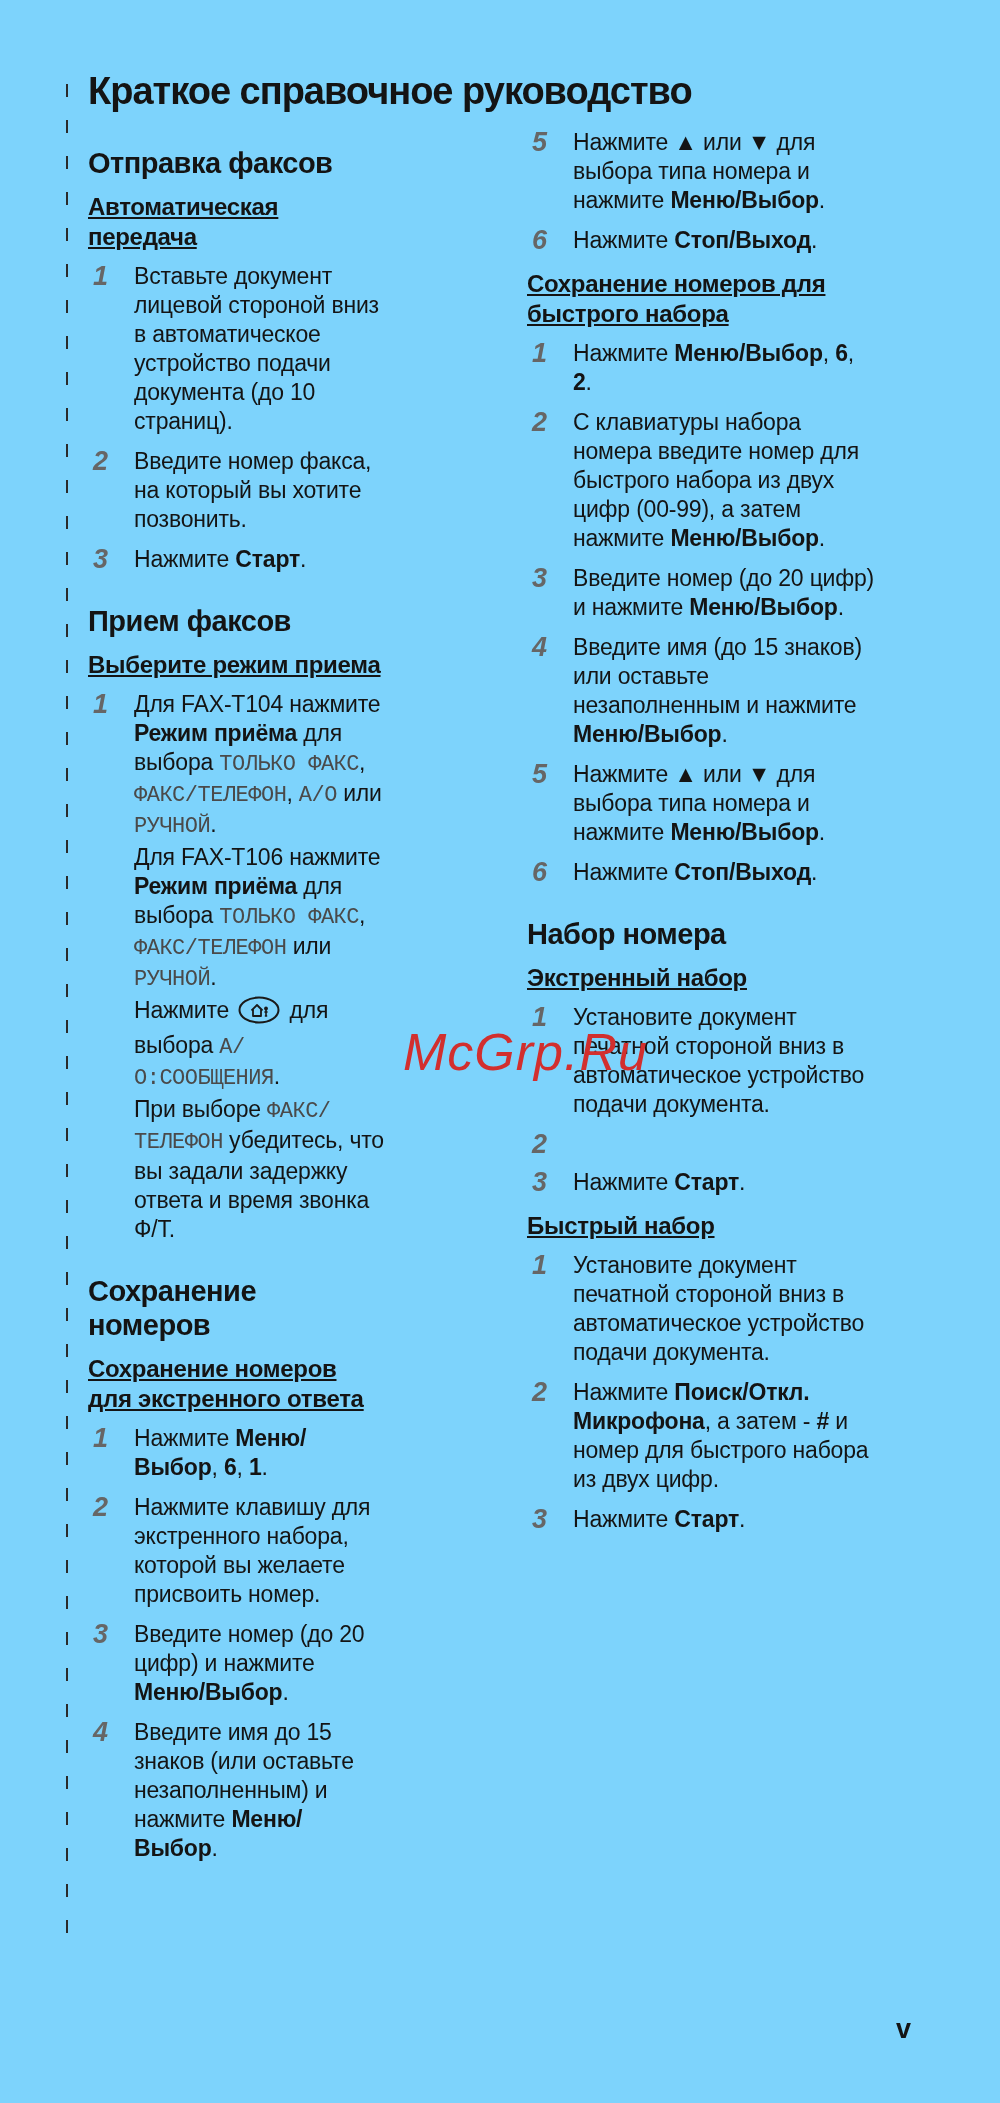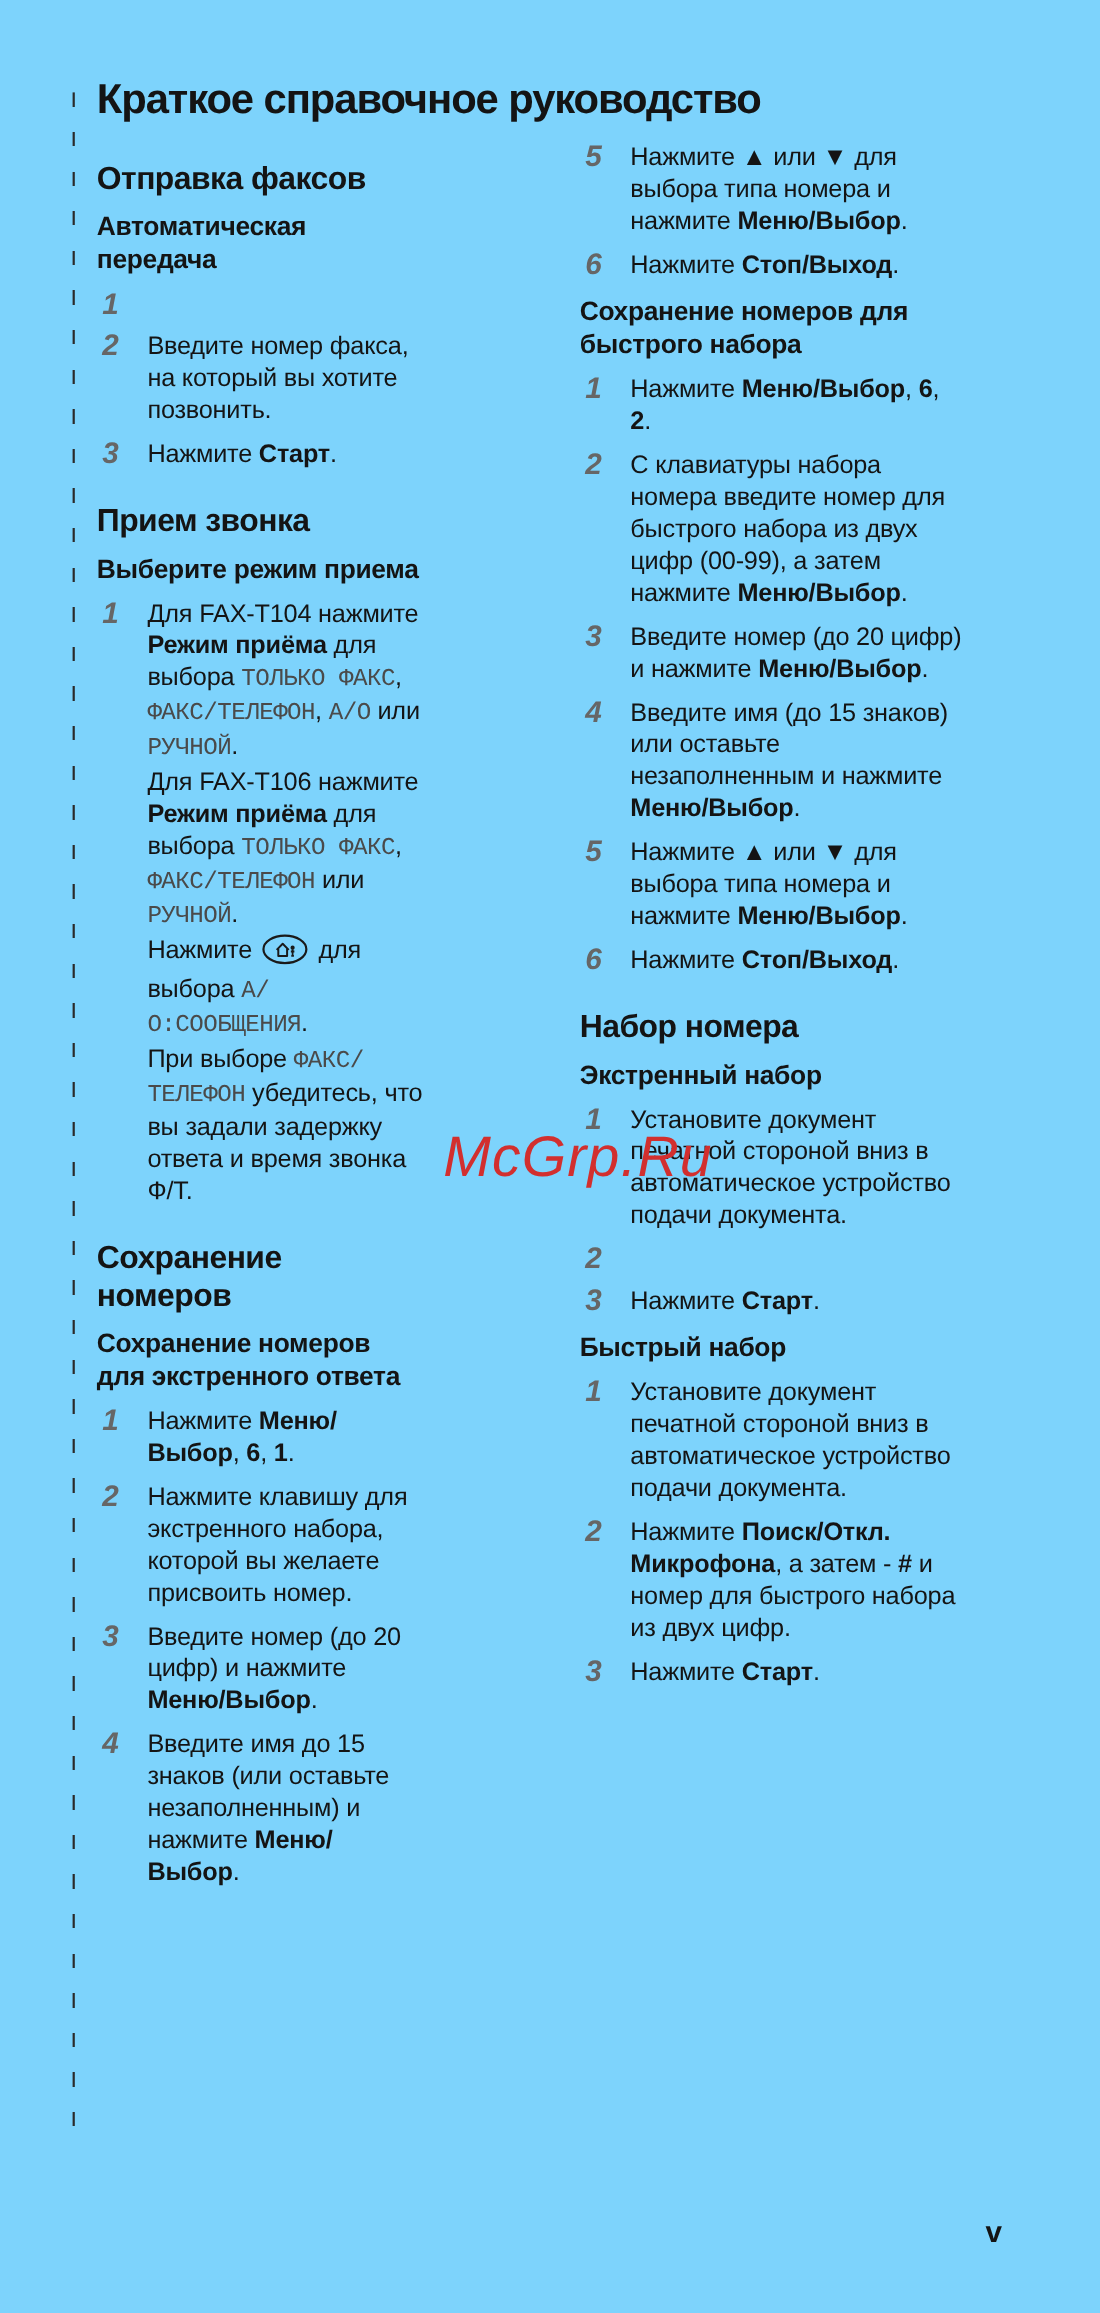--- a/index.html
+++ b/index.html
@@ -39,20 +39,21 @@
     letter-spacing:-0.5px;
     line-height:34px;
     margin:28px 0 8px 0;
   }
   .h3{
     font-size:24px;
     font-weight:bold;
     letter-spacing:-0.3px;
     line-height:30px;
     margin:12px 0 10px 0;
+    text-decoration:underline;
   }
   .col > .h2:first-child{margin-top:4px;}
   .step{
     display:flex;
     align-items:flex-start;
     margin:0 0 9px 0;
   }
   .step-num{
     flex:none;
     width:46px;
@@ -104,34 +105,37 @@
 <body>
 
 <div class="page">
   <div class="dashed-line"></div>
   <h1 class="page-title">Краткое справочное руководство</h1>
   <div class="col col-left">
       <div class="h2">Отправка факсов</div>
       <div class="h3">Автоматическая передача</div>
       <div class="step">
         <span class="step-num">1</span>
+        <div class="step-body">
+          <div class="para"><span>Вставьте документ лицевой стороной вниз в автоматическое устройство подачи документа (до 10 страниц).</span></div>
+        </div>
       </div>
       <div class="step">
         <span class="step-num">2</span>
         <div class="step-body">
           <div class="para"><span>Введите номер факса, на который вы хотите позвонить.</span></div>
         </div>
       </div>
       <div class="step">
         <span class="step-num">3</span>
         <div class="step-body">
           <div class="para"><span>Нажмите </span><span class="seg-b">Старт</span><span>.</span></div>
         </div>
       </div>
-      <div class="h2">Прием звонка</div>
+      <div class="h2">Прием факсов</div>
       <div class="h3">Выберите режим приема</div>
       <div class="step">
         <span class="step-num">1</span>
         <div class="step-body">
           <div class="para"><span>Для FAX-T104 нажмите </span><span class="seg-b">Режим приёма</span><span> для выбора </span><span class="seg-m">ТОЛЬКО ФАКС</span><span>, </span><span class="seg-m">ФАКС/ТЕЛЕФОН</span><span>, </span><span class="seg-m">А/О</span><span> или </span><span class="seg-m">РУЧНОЙ</span><span>.</span></div>
           <div class="para"><span>Для FAX-T106 нажмите </span><span class="seg-b">Режим приёма</span><span> для выбора </span><span class="seg-m">ТОЛЬКО ФАКС</span><span>, </span><span class="seg-m">ФАКС/ТЕЛЕФОН</span><span> или </span><span class="seg-m">РУЧНОЙ</span><span>.</span></div>
           <div class="para"><span>Нажмите </span><span class="inline-icon"><svg width="42" height="28" viewBox="0 0 42 28">
                 <ellipse cx="21" cy="14" rx="19.5" ry="12.5" fill="none" stroke="#1a1a1a" stroke-width="2"></ellipse>
                 <path d="M13.5 14.5 L19 9 L24.5 14.5 M15 13.5 V20 H23 V13.5" fill="none" stroke="#1a1a1a" stroke-width="1.8" stroke-linejoin="round"></path>
                 <circle cx="28" cy="12.5" r="1.9" fill="#1a1a1a"></circle>

